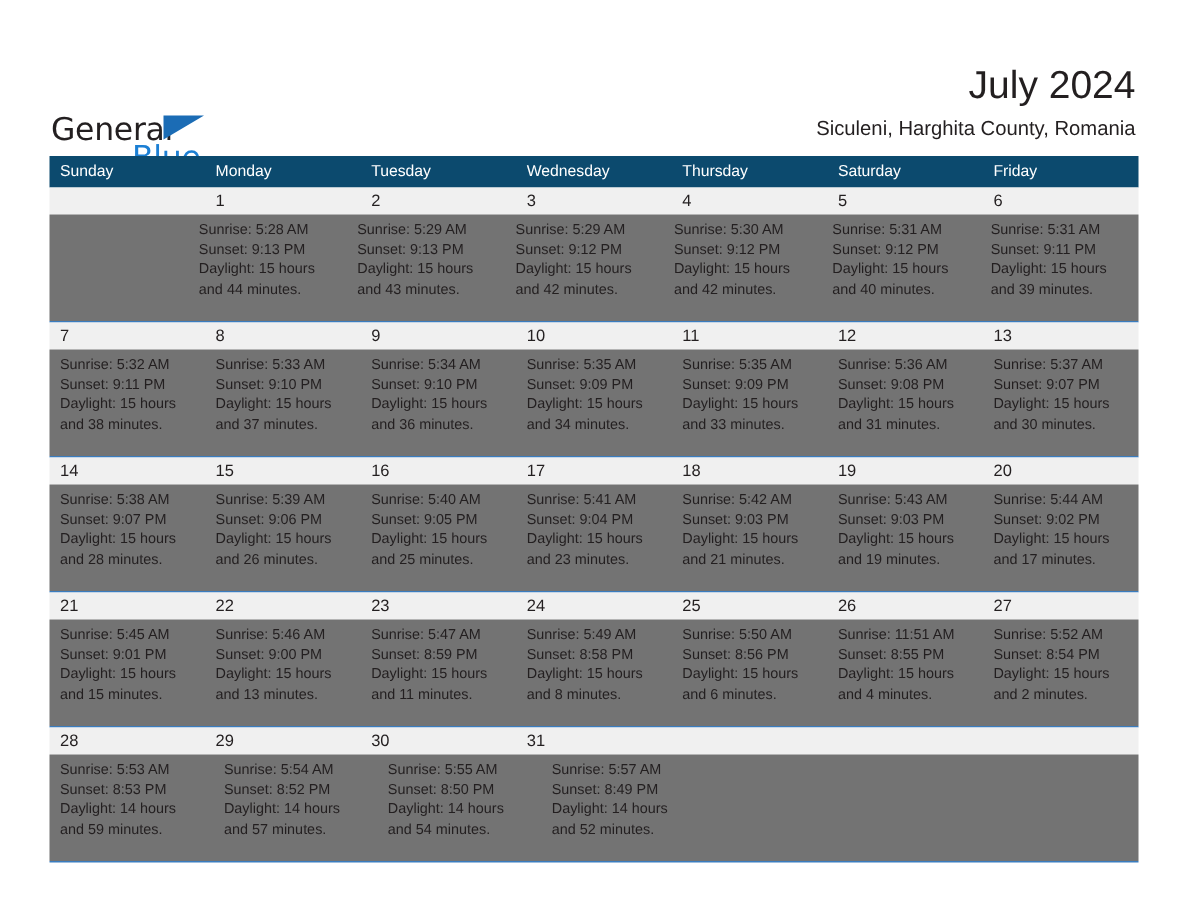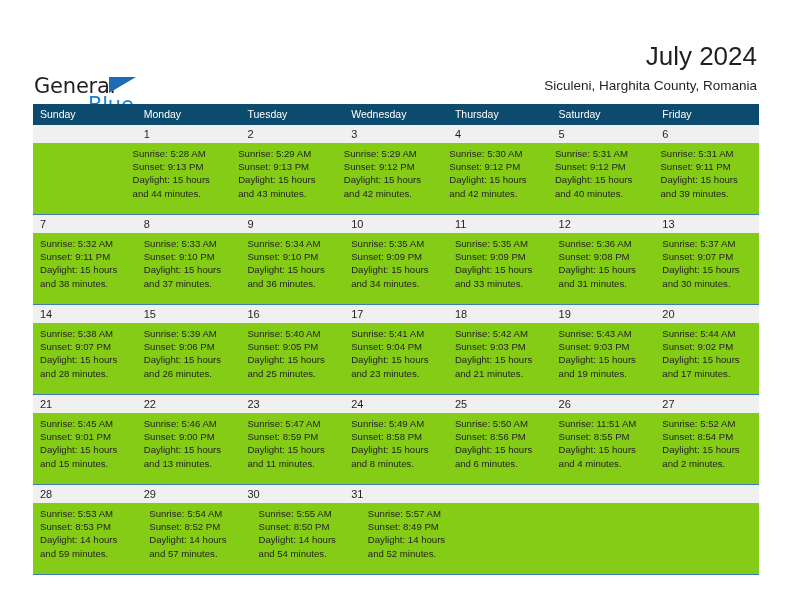--- a/index.html
+++ b/index.html
@@ -130,21 +130,21 @@
     flex: 1 1 0;
     font-size: 11px;
     line-height: 18px;
     color: #231f20;
     padding-left: 7px;
     box-sizing: border-box;
   }
   .detail-row {
     display: flex;
     width: 100%;
-    background: #84cc16;
+    background: #737373;
     height: 71px;
   }
   .detail {
     flex: 1 1 0;
     padding: 4px 6px 0 7px;
     box-sizing: border-box;
     font-size: 9.6px;
     line-height: 13.2px;
     color: #231f20;
   }

